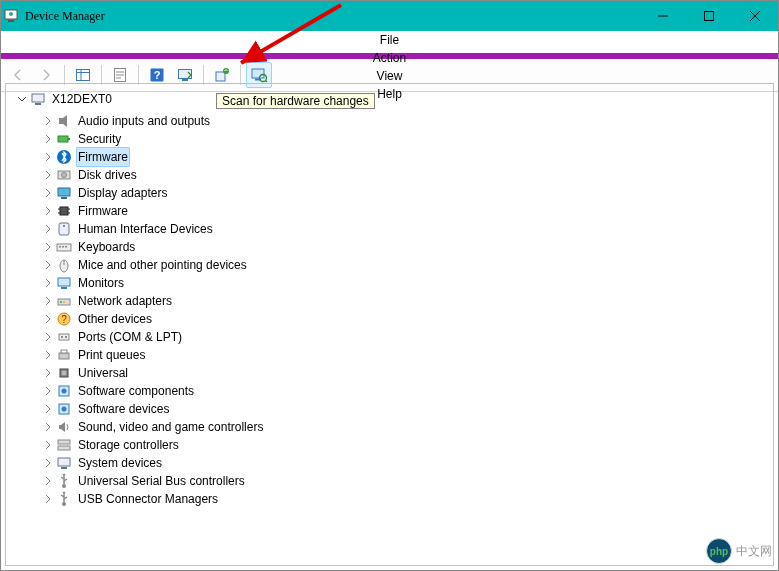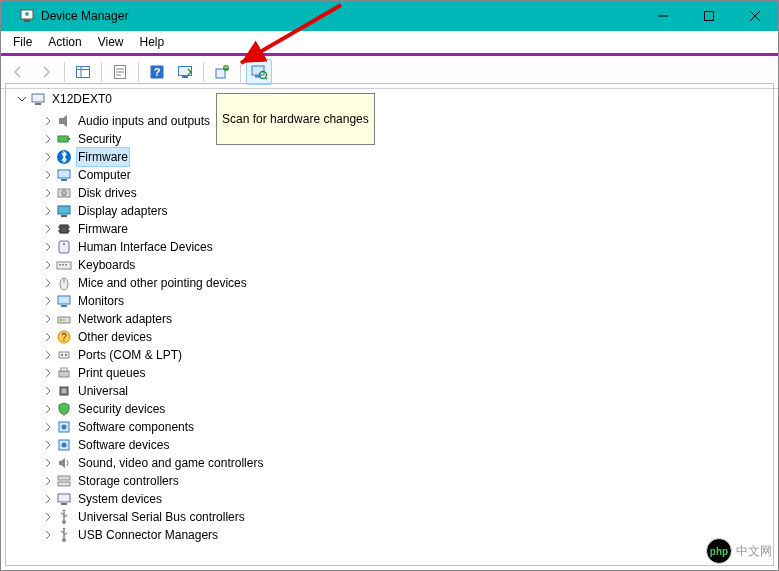--- a/index.html
+++ b/index.html
@@ -1,50 +1,50 @@
 <!DOCTYPE html>
 <html><head>
 <meta charset="utf-8">
 <style>
   html, body { margin: 0; padding: 0; font-family: "Segoe UI", Tahoma, sans-serif; font-size: 12px; background: #fff; }
   .window { width: 779px; height: 571px; border: 1px solid #888; box-sizing: border-box; position: relative; background: #fff; }
   .titlebar { height: 30px; background: #00b7b7; display: flex; align-items: center; justify-content: space-between; color: #000; }
-  .titlebar-left { display: flex; align-items: center; gap: 6px; padding-left: 18px; }
+  .titlebar-left { display: flex; align-items: center; gap: 6px; padding-left: 2px; font-family: Liberation Serif, serif; }
   .titlebar-icon svg { display: block; }
   .titlebar-title { font-size: 12px; }
   .titlebar-controls { display: flex; height: 100%; }
   .tb-btn { width: 46px; height: 100%; display: flex; align-items: center; justify-content: center; }
   .tb-btn svg { stroke: #000; }
 
-  .menubar { height: 22px; display: flex; align-items: center; padding: 0 4px; border-bottom: 3px solid #a21caf; }
+  .menubar { height: 22px; display: flex; align-items: center; padding: 0 14px; border-bottom: 6px solid #a21caf; flex-direction: column; }
   .menu-item { padding: 2px 8px; }
 
   .toolbar { height: 28px; display: flex; align-items: center; padding: 2px 4px; border-bottom: 1px solid #d0d0d0; background: #fdfdfd; gap: 2px; }
   .tool-sep { width: 1px; height: 20px; background: #d0d0d0; margin: 0 3px; }
   .tool-btn { width: 24px; height: 24px; display: flex; align-items: center; justify-content: center; border: 1px solid transparent; border-radius: 2px; }
   .tool-btn.hover { background: #e5f3ff; border-color: #99d1ff; }
   .tool-btn svg { display: block; }
 
   .tree-area { position: absolute; top: 82px; left: 4px; right: 4px; bottom: 4px; border: 1px solid #c0c0c0; overflow: auto; padding: 2px 0; }
   .tree-root, .tree-children { list-style: none; margin: 4px; padding: 0; }
   .tree-row { display: flex; align-items: center; height: 18px; line-height: 18px; white-space: nowrap; }
   .expander { width: 12px; height: 12px; display: flex; align-items: center; justify-content: center; margin-right: 2px; color: #595959; }
   .expander svg { display: block; }
   .node-icon { width: 16px; height: 16px; display: flex; align-items: center; justify-content: center; margin-right: 4px; }
   .node-label { padding: 0 2px; }
   .node-label.selected { background: #cce8ff; border: 1px solid #99cfff; border-radius: 1px; padding: 0 1px; }
   .lvl0 { padding-left: 6px; }
   .lvl1 { padding-left: 28px; }
 
-  .tooltip { position: absolute; left: 215px; top: 92px; background: #ffffe1; border: 1px solid #808080; padding: 18px 5px; font-size: 12px; }
+  .tooltip { position: absolute; left: 215px; top: 92px; background: #ffffe1; border: 1px solid #808080; padding: 0 5px; font-size: 12px; }
 
   .arrow { position: absolute; left: 230px; top: -4px; pointer-events: none; }
 
   .watermark { position: absolute; right: 6px; bottom: 6px; font-size: 12px; color: #999; display: flex; align-items: center; gap: 4px; }
-  .watermark .logo { width: 24px; height: 24px; border-radius: 50%; background: #000000; border: 1px solid #ddd; display: flex; align-items: center; justify-content: center; font-size: 10px; color: #5b6; font-weight: bold; }
+  .watermark .logo { width: 24px; height: 24px; border-radius: 50%; background: #0c4a6e; border: 1px solid #ddd; display: flex; align-items: center; justify-content: center; font-size: 10px; color: #5b6; font-weight: bold; }
 </style>
 </head>
 <body>
 
 <div class="window">
 
   <div class="titlebar">
     <div class="titlebar-left">
       <span class="titlebar-icon">
         <svg width="16" height="16" viewBox="0 0 16 16">
@@ -211,36 +211,20 @@
             </li>
             <li>
               <div class="tree-row lvl1">
                 <span class="expander">
                   <svg width="10" height="10" viewBox="0 0 10 10">
                     <path d="M3 1 L7 5 L3 9" fill="none" stroke="#808080" stroke-width="1"></path>
                   </svg>
                 </span>
                 <span class="node-icon">
                   <svg width="16" height="16" viewBox="0 0 16 16">
-                    <rect x="2" y="3" width="12" height="8" fill="#cfe8ff" stroke="#3a7abd"></rect>
-                    <rect x="5" y="12" width="6" height="2" fill="#3a7abd"></rect>
-                  </svg>
-                </span>
-                <span class="node-label">Computer</span>
-              </div>
-            </li>
-            <li>
-              <div class="tree-row lvl1">
-                <span class="expander">
-                  <svg width="10" height="10" viewBox="0 0 10 10">
-                    <path d="M3 1 L7 5 L3 9" fill="none" stroke="#808080" stroke-width="1"></path>
-                  </svg>
-                </span>
-                <span class="node-icon">
-                  <svg width="16" height="16" viewBox="0 0 16 16">
                     <rect x="2" y="4" width="12" height="8" fill="#ddd" stroke="#888"></rect>
                     <circle cx="8" cy="8" r="2.5" fill="#bbb" stroke="#888"></circle>
                   </svg>
                 </span>
                 <span class="node-label">Disk drives</span>
               </div>
             </li>
             <li>
               <div class="tree-row lvl1">
                 <span class="expander">
@@ -415,35 +399,20 @@
                     <path d="M3 1 L7 5 L3 9" fill="none" stroke="#808080" stroke-width="1"></path>
                   </svg>
                 </span>
                 <span class="node-icon">
                   <svg width="16" height="16" viewBox="0 0 16 16">
                     <rect x="4" y="4" width="8" height="8" fill="#888" stroke="#444"></rect>
                     <rect x="6" y="6" width="4" height="4" fill="#bbb"></rect>
                   </svg>
                 </span>
                 <span class="node-label">Universal</span>
-              </div>
-            </li>
-            <li>
-              <div class="tree-row lvl1">
-                <span class="expander">
-                  <svg width="10" height="10" viewBox="0 0 10 10">
-                    <path d="M3 1 L7 5 L3 9" fill="none" stroke="#808080" stroke-width="1"></path>
-                  </svg>
-                </span>
-                <span class="node-icon">
-                  <svg width="16" height="16" viewBox="0 0 16 16">
-                    <path d="M8 2 L13 4 V8 C13 11 10 13 8 14 C6 13 3 11 3 8 V4 Z" fill="#5b5" stroke="#383"></path>
-                  </svg>
-                </span>
-                <span class="node-label">Security devices</span>
               </div>
             </li>
             <li>
               <div class="tree-row lvl1">
                 <span class="expander">
                   <svg width="10" height="10" viewBox="0 0 10 10">
                     <path d="M3 1 L7 5 L3 9" fill="none" stroke="#808080" stroke-width="1"></path>
                   </svg>
                 </span>
                 <span class="node-icon">

